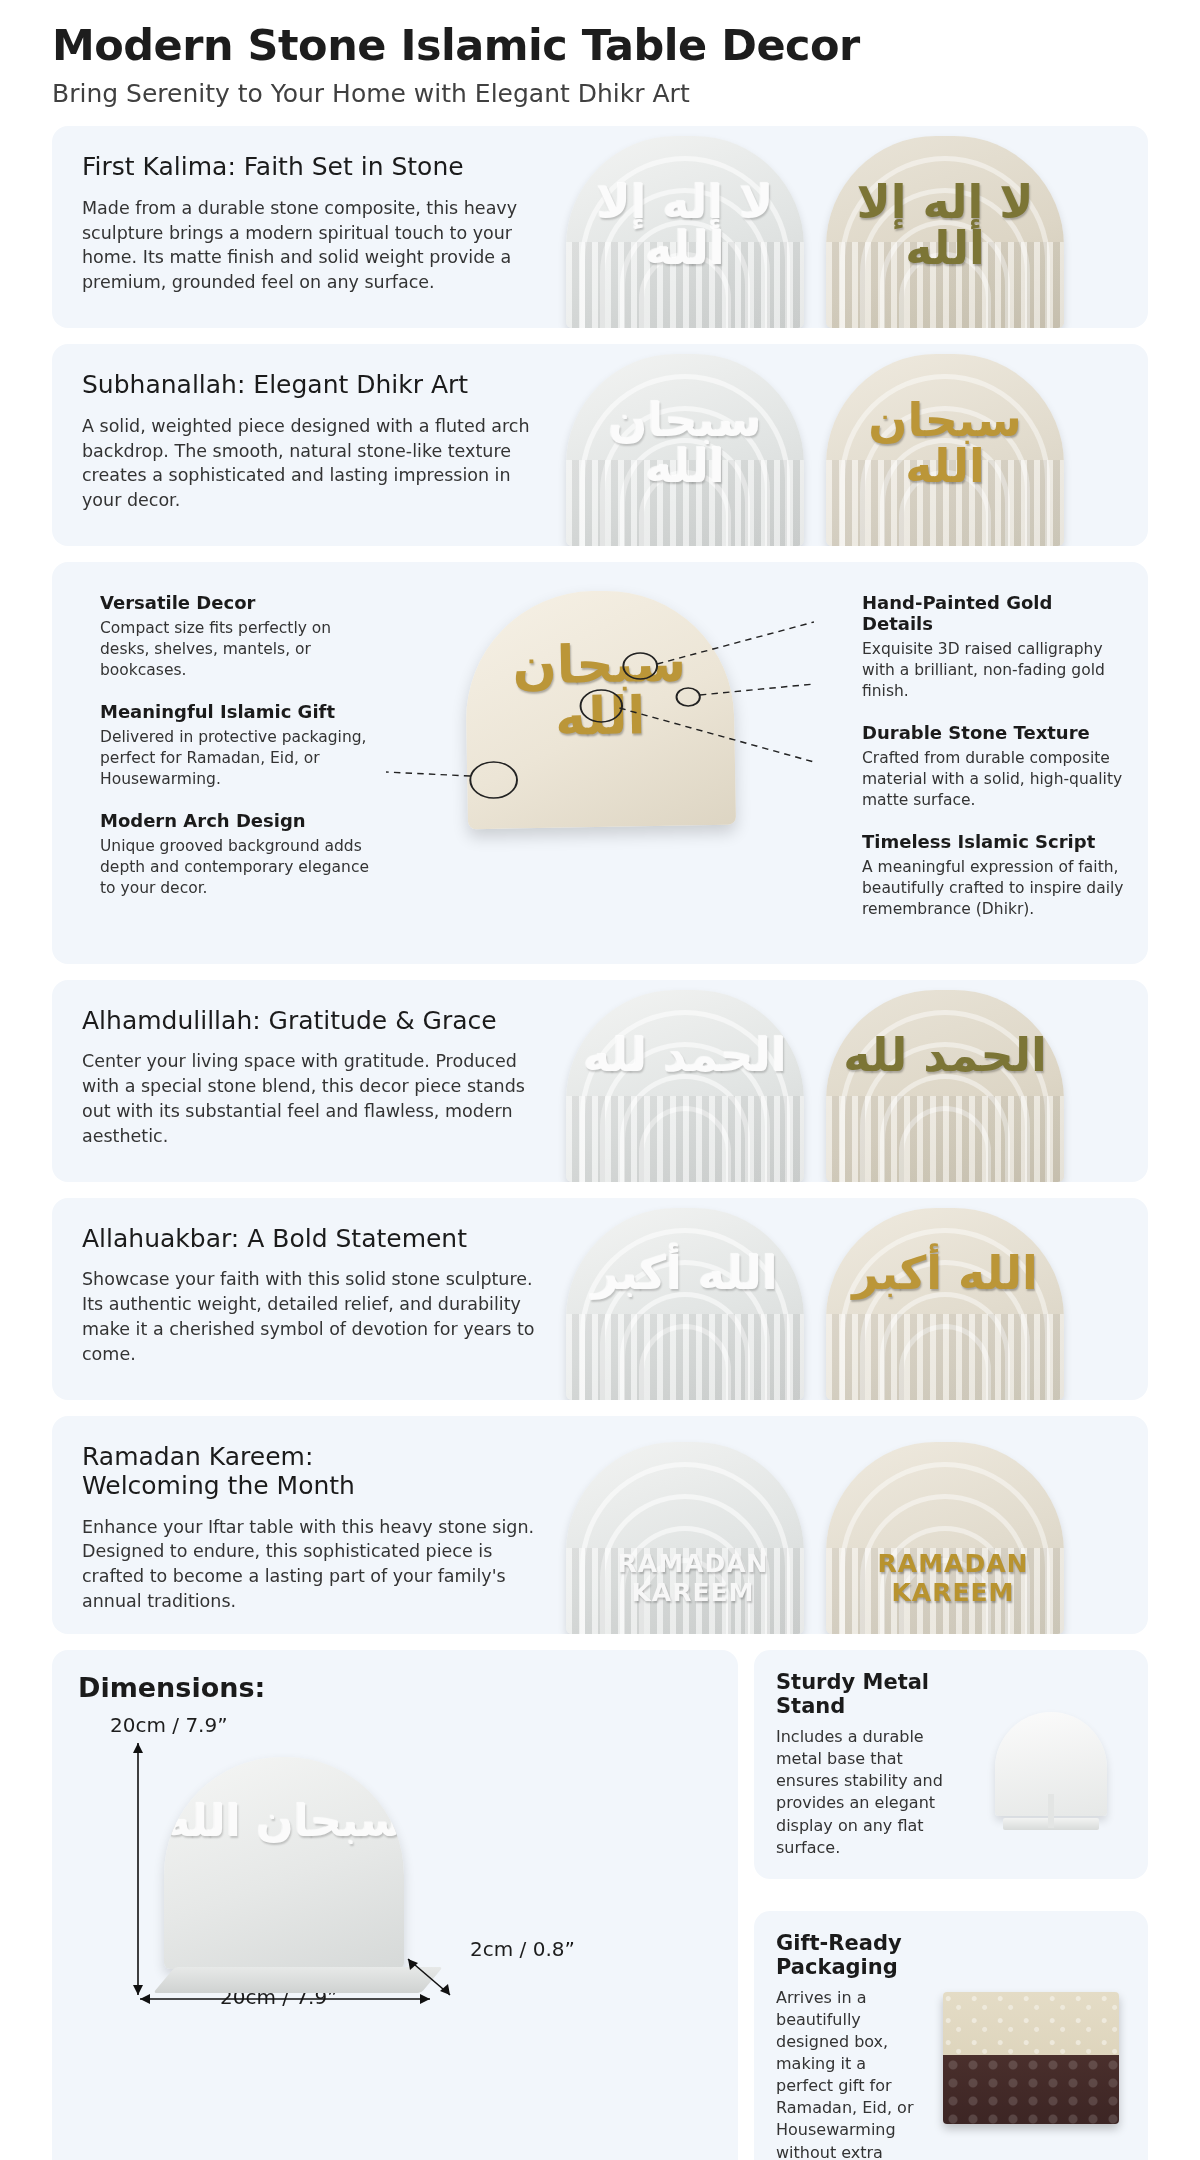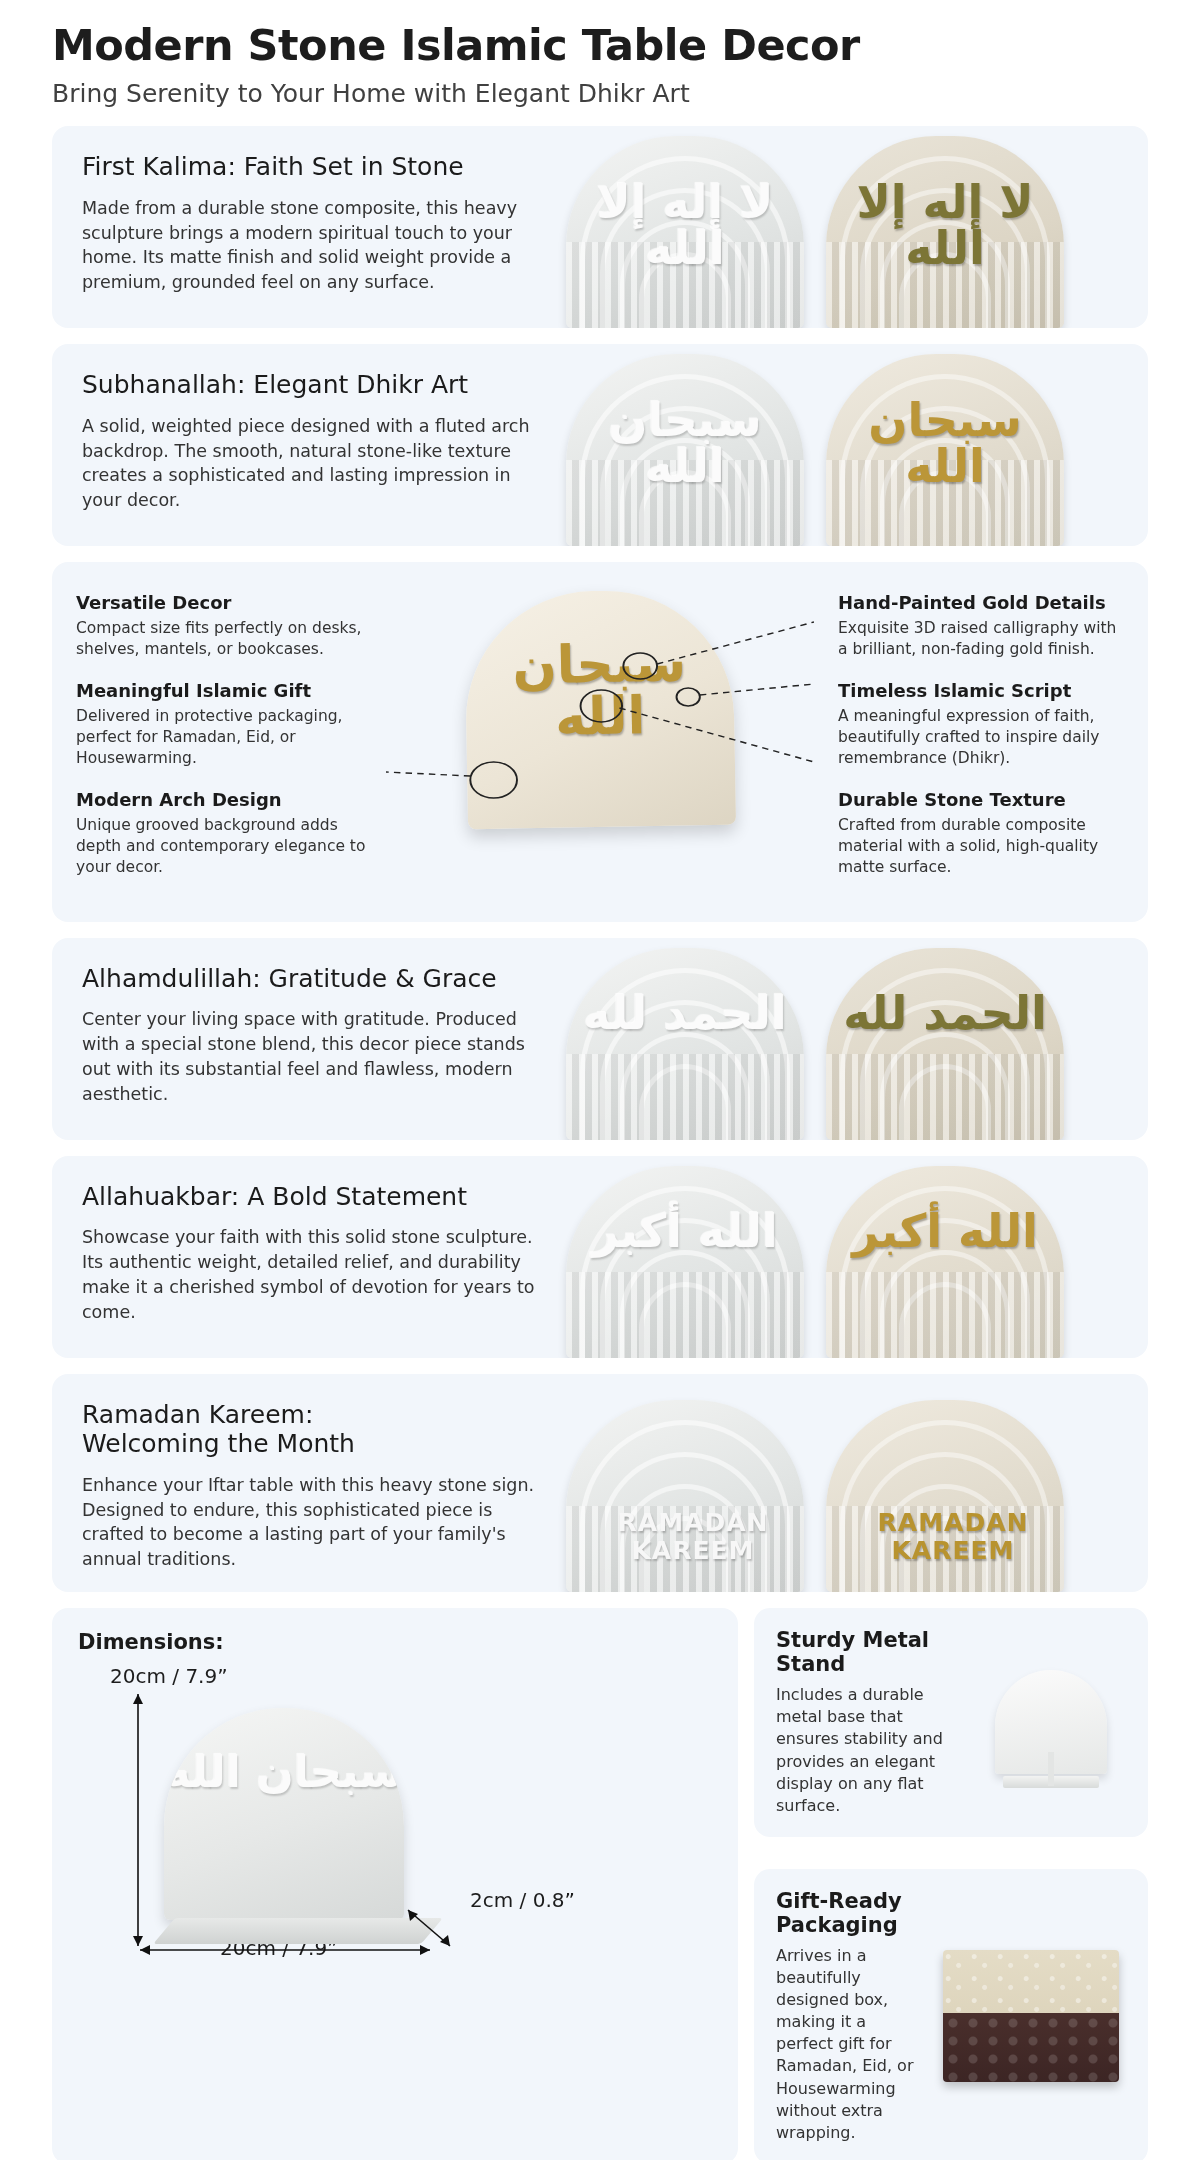--- a/index.html
+++ b/index.html
@@ -144,21 +144,21 @@
   
   .anno-card { padding: 22px 24px 24px 24px; min-height: 268px; }
   .anno-grid {
     display: grid;
     grid-template-columns: 300px 1fr 300px;
     gap: 10px;
     align-items: start;
   }
   .anno-col { padding-top: 8px; }
   .anno-col.right { padding-left: 14px; }
-  .anno-block { margin-bottom: 20px; }
+  .anno-block { margin-bottom: 20px; margin-left: 24px; }
   .anno-title {
     font-size: 18px;
     font-weight: bold;
     color: #1b1b1b;
     margin-bottom: 5px;
   }
   .anno-desc { font-size: 15.5px; line-height: 1.35; color: #333; }
   .anno-center {
     display: flex; align-items: center; justify-content: center;
     position: relative;
@@ -171,21 +171,21 @@
     position: relative; overflow: hidden;
     box-shadow: 0 8px 16px rgba(0,0,0,.16);
     transform: rotate(-1deg);
   }
   .hero-plaque .flutes { height: 120px; }
   .anno-lines { position: absolute; inset: 0; pointer-events: none; }
 
   
   .bottom-row { display: flex; gap: 16px; align-items: stretch; }
   .dim-card { width: 686px; padding: 22px 26px 30px 26px; position: relative; }
-  .dim-title { font-size: 21px; font-weight: bold; margin-bottom: 6px; color:#1b1b1b; }
+  .dim-title { font-size: 27px; font-weight: bold; margin-bottom: 6px; color:#1b1b1b; }
   .dim-stage { position: relative; height: 300px; margin-top: 6px; }
   .dim-plaque {
     position: absolute; left: 86px; top: 48px;
     width: 240px; height: 212px;
     border-radius: 118px 118px 6px 6px;
     background: linear-gradient(160deg,#f5f6f5 0%,#e6e8e7 55%,#d6d9d8 100%);
     overflow: hidden;
     box-shadow: 0 6px 12px rgba(0,0,0,.14);
   }
   .dim-label { position: absolute; font-size: 20px; color: #1d1d1d; }
@@ -348,26 +348,26 @@
           <path d="M65 192 L0 188" stroke="#222" stroke-width="1.4" stroke-dasharray="5 4" fill="none"></path>
         </svg>
       </div>
 
       <div class="anno-col right">
         <div class="anno-block">
           <div class="anno-title">Hand-Painted Gold Details</div>
           <div class="anno-desc">Exquisite 3D raised calligraphy with a brilliant, non-fading gold finish.</div>
         </div>
         <div class="anno-block">
+          <div class="anno-title">Durable Stone Texture</div>
+          <div class="anno-desc">Crafted from durable composite material with a solid, high-quality matte surface.</div>
+        </div>
+        <div class="anno-block">
           <div class="anno-title">Timeless Islamic Script</div>
           <div class="anno-desc">A meaningful expression of faith, beautifully crafted to inspire daily remembrance (Dhikr).</div>
-        </div>
-        <div class="anno-block">
-          <div class="anno-title">Durable Stone Texture</div>
-          <div class="anno-desc">Crafted from durable composite material with a solid, high-quality matte surface.</div>
         </div>
       </div>
     </div>
   </div>
 
   <div class="card feature-card">
     <div class="feature-text">
       <div class="feature-title">Alhamdulillah: Gratitude &amp; Grace</div>
       <div class="feature-desc">Center your living space with gratitude. Produced with a special stone blend, this decor piece stands out with its substantial feel and flawless, modern aesthetic.</div>
     </div>

